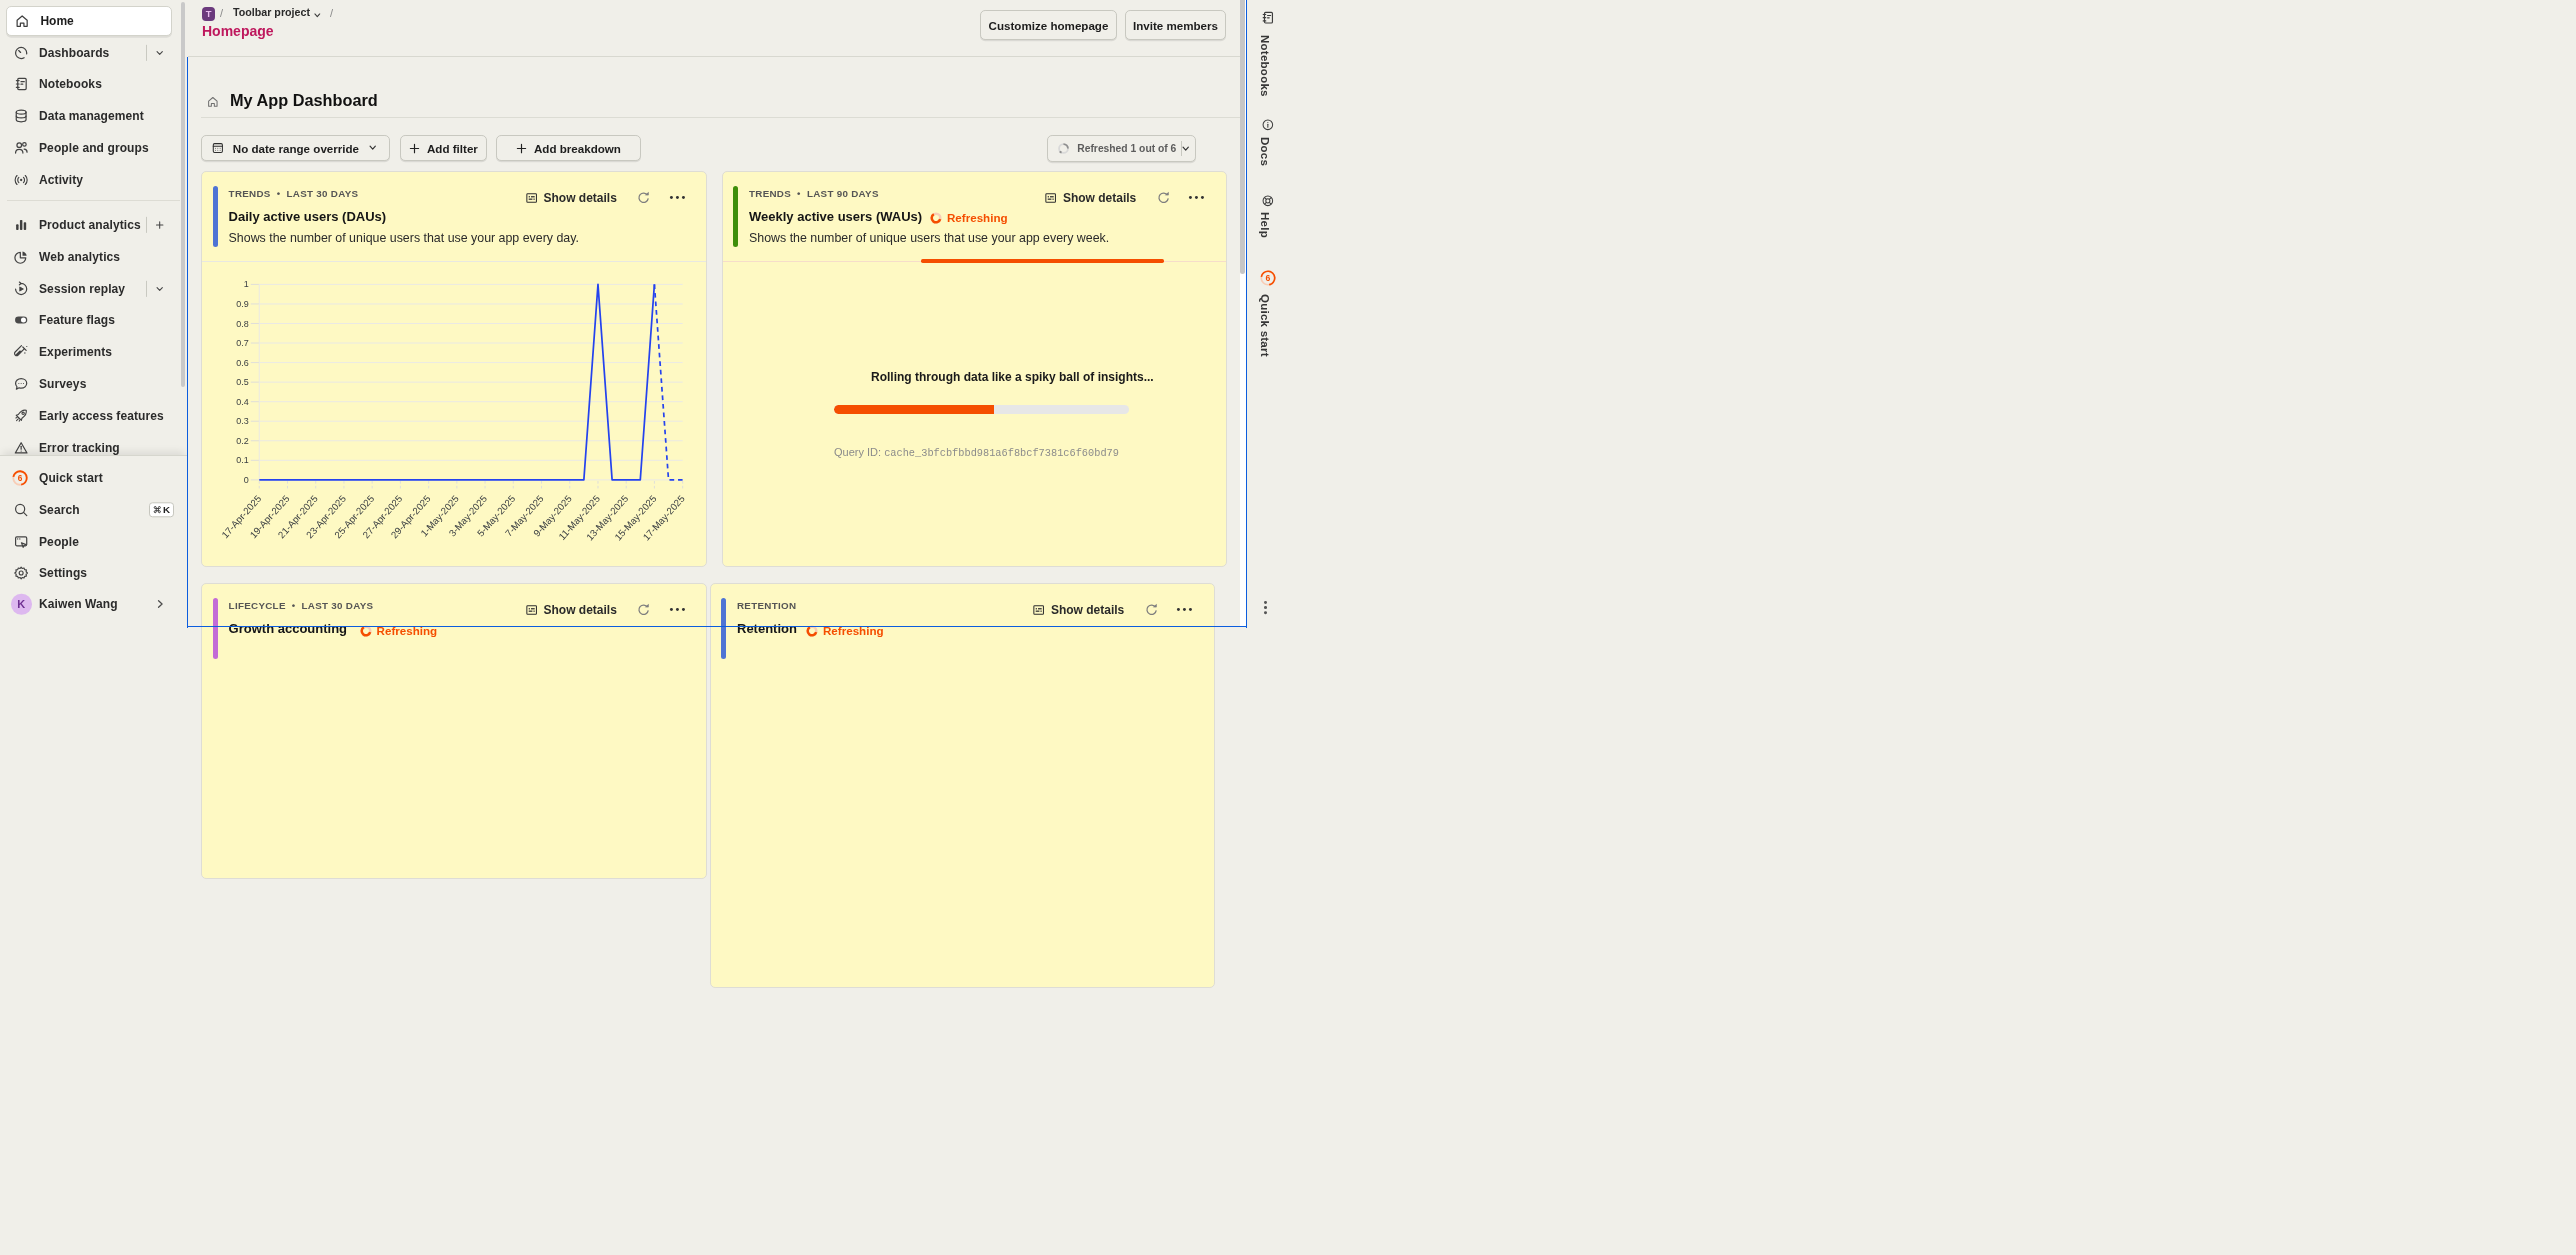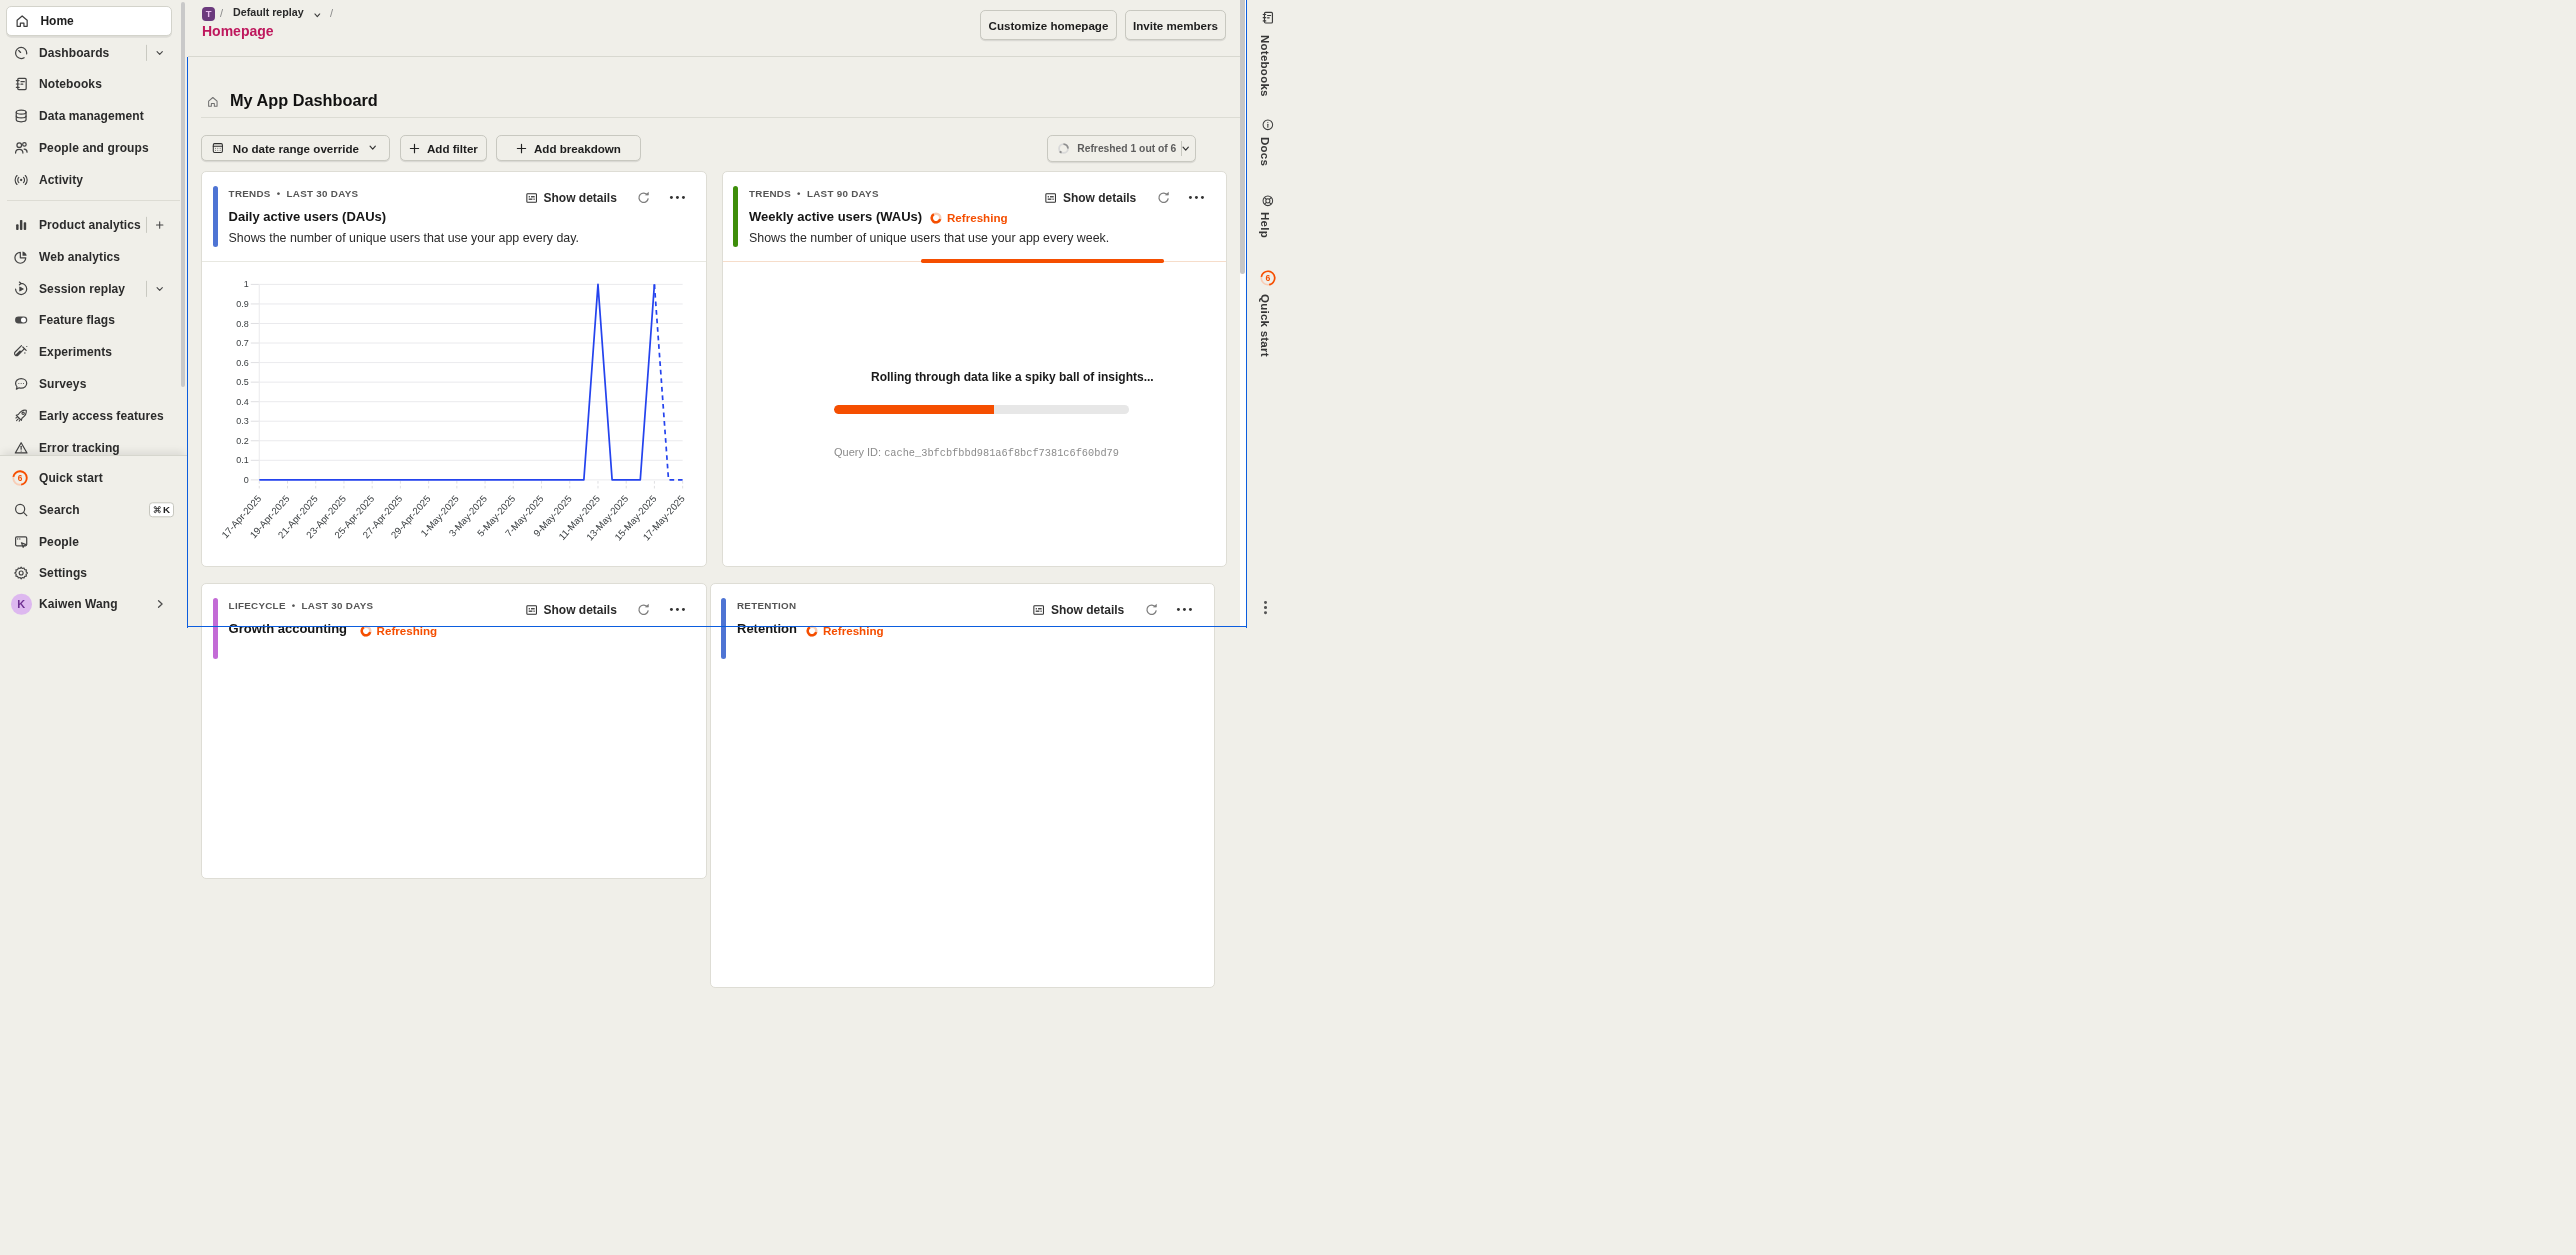--- a/index.html
+++ b/index.html
@@ -15,21 +15,21 @@
      font-size:12px; font-weight:700; color:#2b2b2b; white-space:nowrap; letter-spacing:0.1px;}
   .vdiv { position:absolute; left:146px; top:50%; transform:translateY(-50%); width:0.9px; height:16.3px; background:#c9c9c1; }
   .rchev { position:absolute; left:155px; top:50%; transform:translateY(-50%); width:9.4px; height:9.4px; }
   
   #tophdr { position:absolute; left:188px; top:0; width:1058px; height:57px; background:#f0efe9;
     border-bottom:0.9px solid #d8d8d0; }
   
   .blueline { position:absolute; background:#0b5dde; z-index:40; }
   
   #scene { position:absolute; left:188px; top:57px; width:1052px; height:570px; background:#f0efe9; }
-  .card { position:absolute; background:#ffffff; border:0.9px solid #deddd5; border-radius:5.1px; }
+  .card { position:absolute; background:#fef9c3; border:0.9px solid #deddd5; border-radius:5.1px; }
   .ribbon { position:absolute; width:5.1px; border-radius:2.6px; }
   .klabel { position:absolute; font-size:9.8px; font-weight:700; color:#555; letter-spacing:0.3px; white-space:nowrap; }
   .ktitle { position:absolute; font-size:13px; font-weight:700; color:#151515; white-space:nowrap; }
   .kdesc  { position:absolute; font-size:12.4px; color:#2a2a2a; white-space:nowrap; }
   .btn { position:absolute; border:0.9px solid #c8c8c0; border-radius:5.1px; background:#f0efe9;
     box-shadow:0 1.3px 0 rgba(0,0,0,0.09); display:flex; align-items:center; justify-content:center;
     font-size:11.6px; font-weight:700; color:#1d1d1d; white-space:nowrap;}
   .showrow { position:absolute; display:flex; align-items:center; font-size:12px; font-weight:700; color:#2a2a2a; }
   .rlab { left:0; width:41px; text-align:center; font-size:11.6px; font-weight:700; color:#363636;
     writing-mode:vertical-rl; letter-spacing:0.2px; left:12.4px; width:auto; height:auto; }
@@ -207,21 +207,21 @@
       <svg class="rchev" style="left:155px; width:10.3px; height:10.3px;" viewBox="0 0 16 16" fill="none" stroke="#4d4d4d" stroke-width="2" stroke-linecap="round" stroke-linejoin="round">
         <path d="M5.5 3 L11 8 L5.5 13"></path>
       </svg>
     </div>
 
     <div class="abs" style="left:181px; top:1.7px; width:4.3px; height:385px; background:#c9c9c9; border-radius:2.6px;"></div>
   </div>
   <div id="tophdr">
     <div class="abs" style="left:13.7px; top:6.5px; width:13.7px; height:14.2px; background:#6b3a7d; border-radius:3.9px; display:flex; align-items:center; justify-content:center; font-size:9.4px; font-weight:700; color:#e9bcf0;">T</div>
     <div class="abs" style="left:32px; top:6.9px; font-size:11px; color:#8a8a8a;">/</div>
-    <div class="abs" style="left:45px; top:6px; font-size:10.7px; font-weight:700; color:#2a2a2a;">Default replay</div>
+    <div class="abs" style="left:45px; top:6px; font-size:10.7px; font-weight:700; color:#2a2a2a;">Toolbar project</div>
     <svg class="abs" style="left:125px; top:10.7px;" width="8.6" height="8.6" viewBox="0 0 16 16" fill="none" stroke="#3a3a3a" stroke-width="2" stroke-linecap="round" stroke-linejoin="round">
       <path d="M3.5 5.5 L8 10.5 L12.5 5.5"></path>
     </svg>
     <div class="abs" style="left:142px; top:6.9px; font-size:11px; color:#8a8a8a;">/</div>
     <div class="abs" style="left:14px; top:23px; font-size:14px; font-weight:700; color:#be185d;">Homepage</div>
     <div class="btn" style="left:792px; top:10.3px; width:137px; height:29.5px;text-align:center;">Customize homepage</div>
     <div class="btn" style="left:937px; top:10.3px; width:101px; height:29.5px;">Invite members</div>
   </div>
   <div id="scene">
 

